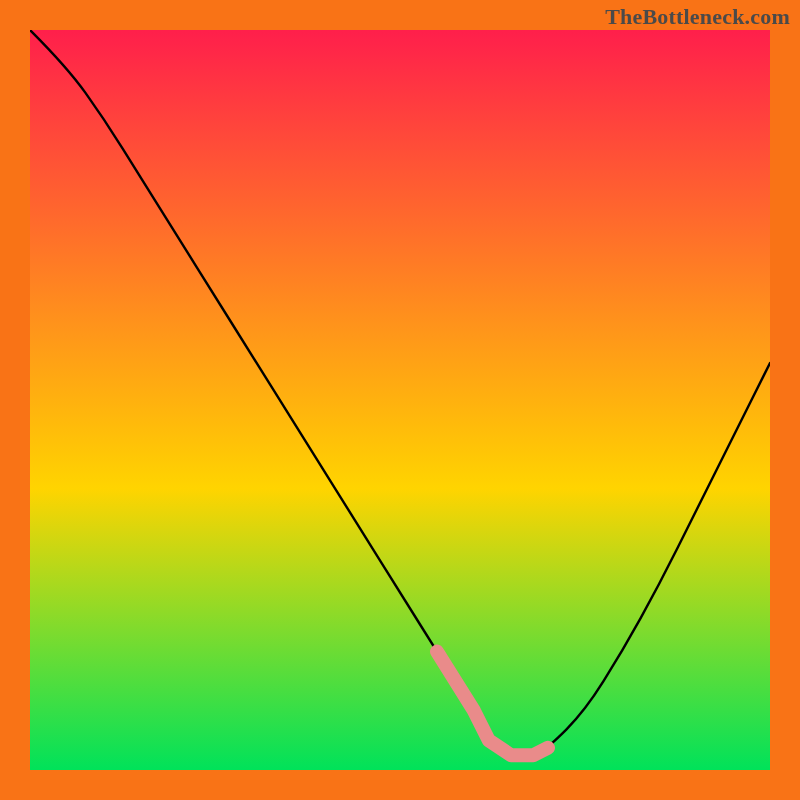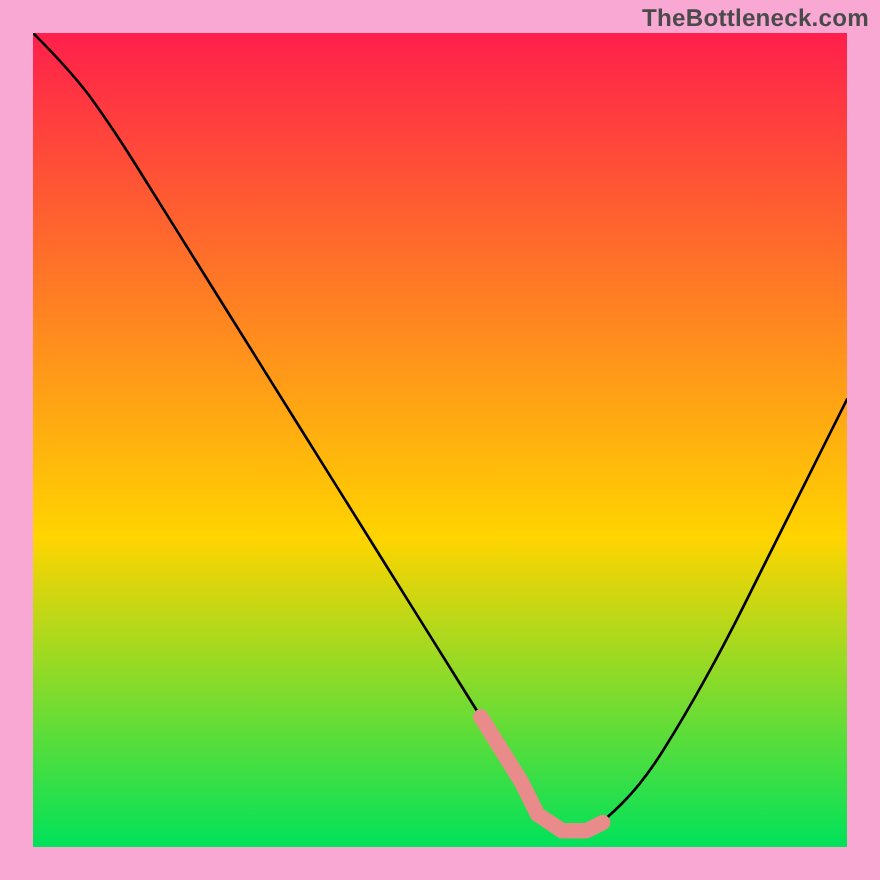--- a/index.html
+++ b/index.html
@@ -8,21 +8,22 @@
     width: 800px;
     height: 800px;
     background: #000;
     font-family: Arial, Helvetica, sans-serif;
     overflow: hidden;
   }
   .frame {
     position: relative;
     width: 800px;
     height: 800px;
-    background: #f9a8d4;
+    background: #f97316;
+    font-family: Liberation Serif, serif;
   }
   .watermark {
     position: absolute;
     top: 4px;
     right: 10px;
     color: #4a4a4a;
     font-size: 22px;
     font-weight: 600;
     letter-spacing: 0.2px;
     user-select: none;

